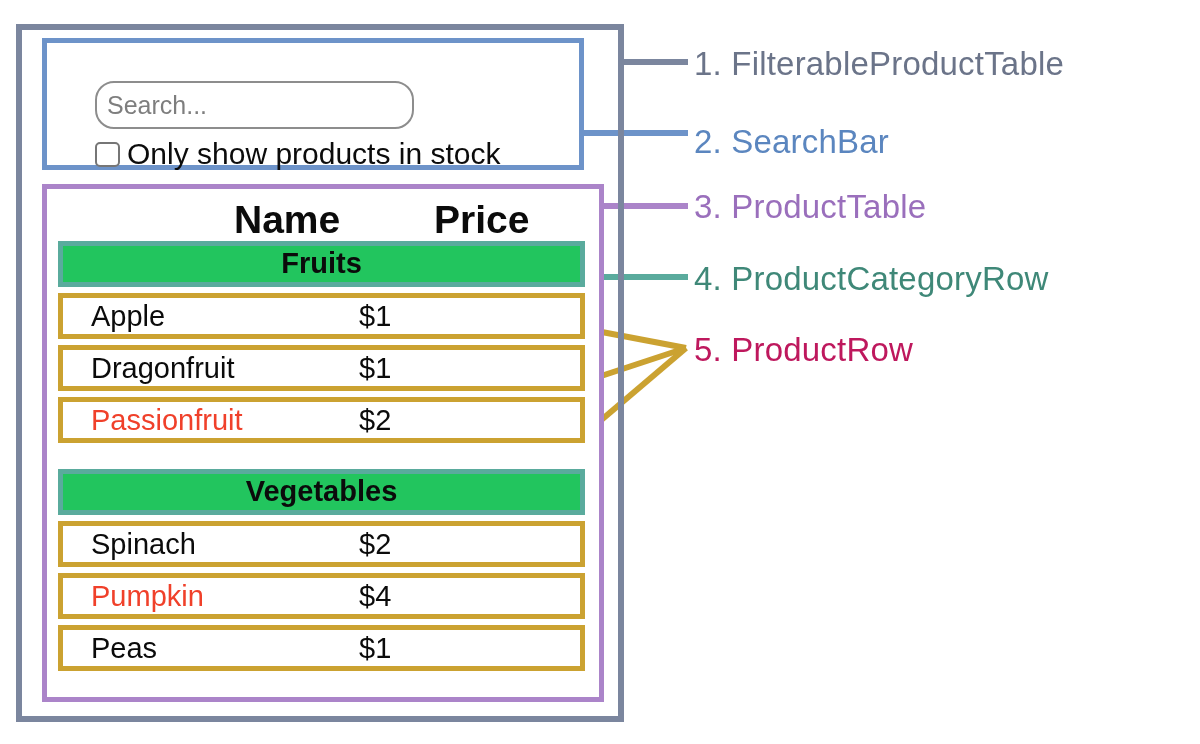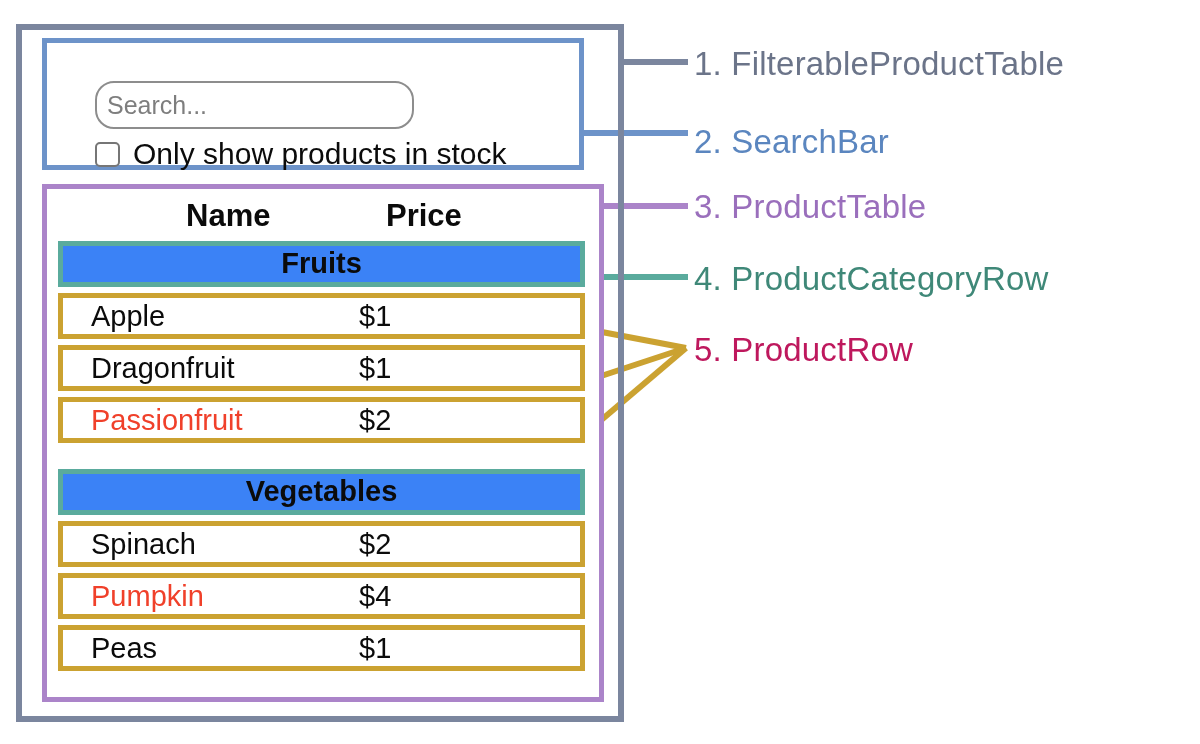--- a/index.html
+++ b/index.html
@@ -73,21 +73,21 @@
     outline: none;
   }
   .search-input::placeholder { color: #7e7e7e; opacity: 1; }
 
   .checkbox-row {
     position: absolute;
     left: 48px;
     top: 96px;
     display: flex;
     align-items: center;
-    gap: 13px;
+    gap: 7px;
   }
   .checkbox-box {
     width: 25px;
     height: 25px;
     box-sizing: border-box;
     border: 2px solid #767676;
     border-radius: 5px;
     background: #ffffff;
     flex: 0 0 auto;
   }
@@ -118,34 +118,35 @@
     width: 530px;
   }
 
   .table-head {
     position: relative;
     height: 52px;
   }
   .th {
     position: absolute;
     top: 11px;
-    font-size: 31px;
+    font-size: 39px;
     font-weight: bold;
     color: #0b0b0b;
     font-family: "Liberation Sans", sans-serif;
     line-height: 1;
+    margin-left: 48px;
   }
   .th-name  { left: 128px; }
   .th-price { left: 328px; }
 
   .category-row {
     position: relative;
     box-sizing: border-box;
     border: 5px solid #5aab9d;
-    background: #3b82f6;
+    background: #22c55e;
     height: 46px;
     width: 527px;
     margin-bottom: 6px;
     display: flex;
     align-items: center;
     justify-content: center;
   }
   .category-row .cat-label {
     font-size: 29px;
     font-weight: bold;

